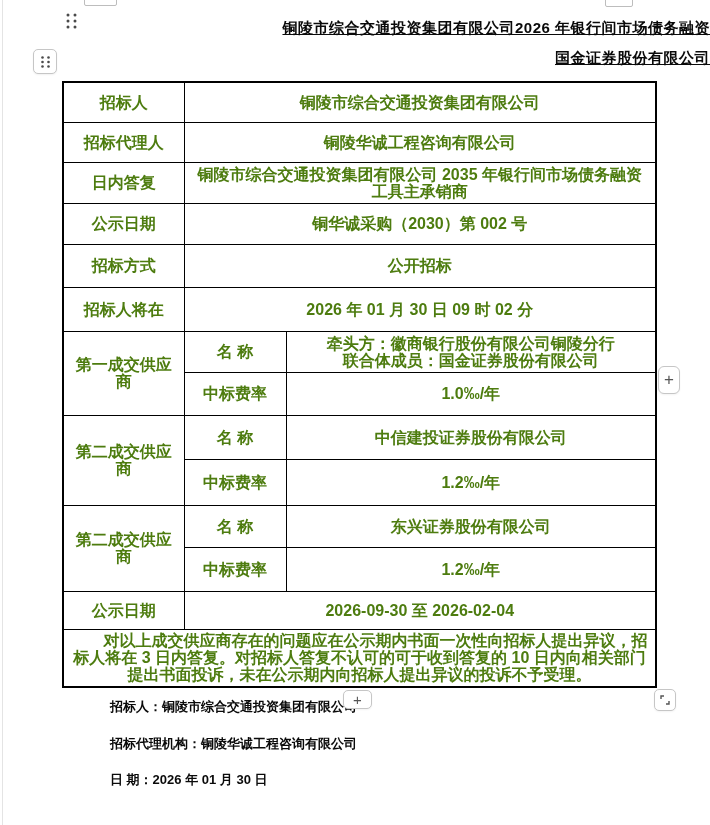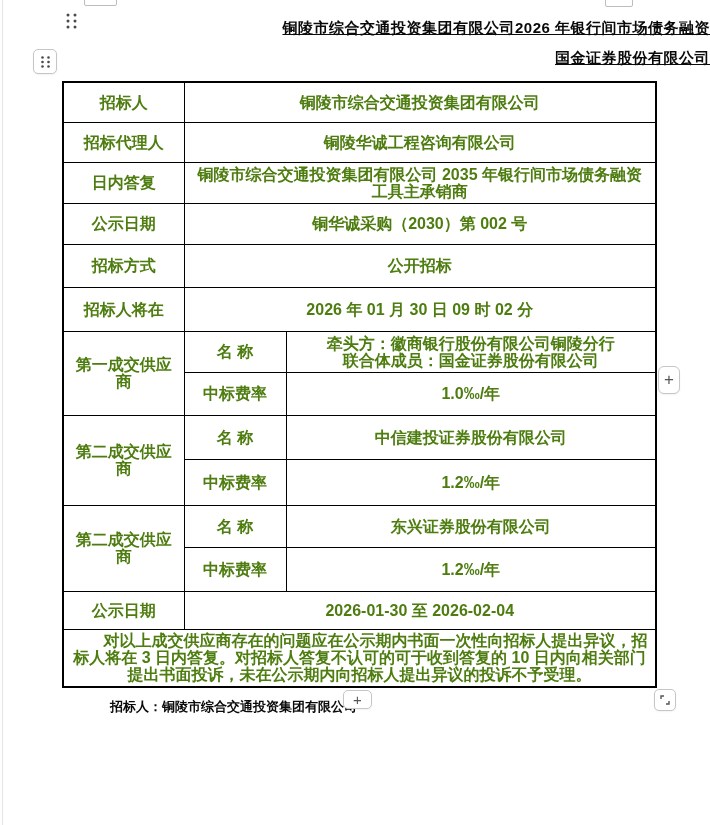--- a/index.html
+++ b/index.html
@@ -183,32 +183,34 @@
         <td style="height:42px">名 称</td>
         <td>东兴证券股份有限公司</td>
       </tr>
       <tr>
         <td style="height:44px">中标费率</td>
         <td>1.2‰/年</td>
       </tr>
 
       <tr>
         <td style="height:38px">公示日期</td>
-        <td colspan="2">2026-01-30 至 2026-02-04</td>
+        <td colspan="2">2026-09-30 至 2026-02-04</td>
       </tr>
 
       <tr>
         <td colspan="3" class="notice-cell" style="height:58px">
           <div class="notice-text">对以上成交供应商存在的问题应在公示期内书面一次性向招标人提出异议，招标人将在 3 日内答复。对招标人答复不认可的可于收到答复的 10 日内向相关部门提出书面投诉，未在公示期内向招标人提出异议的投诉不予受理。</div>
         </td>
       </tr>
     </tbody>
   </table>
 
   <div class="footer-line l1">招标人：铜陵市综合交通投资集团有限公司</div>
+  <div class="footer-line l2">招标代理机构：铜陵华诚工程咨询有限公司</div>
+  <div class="footer-line l3">日 期：2026 年 01 月 30 日</div>
 
   <div class="ui-btn plus-side">
     <span>+</span>
   </div>
 
   <div class="ui-btn plus-footer">
     <span>+</span>
   </div>
 
   <div class="ui-btn expand-btn">

